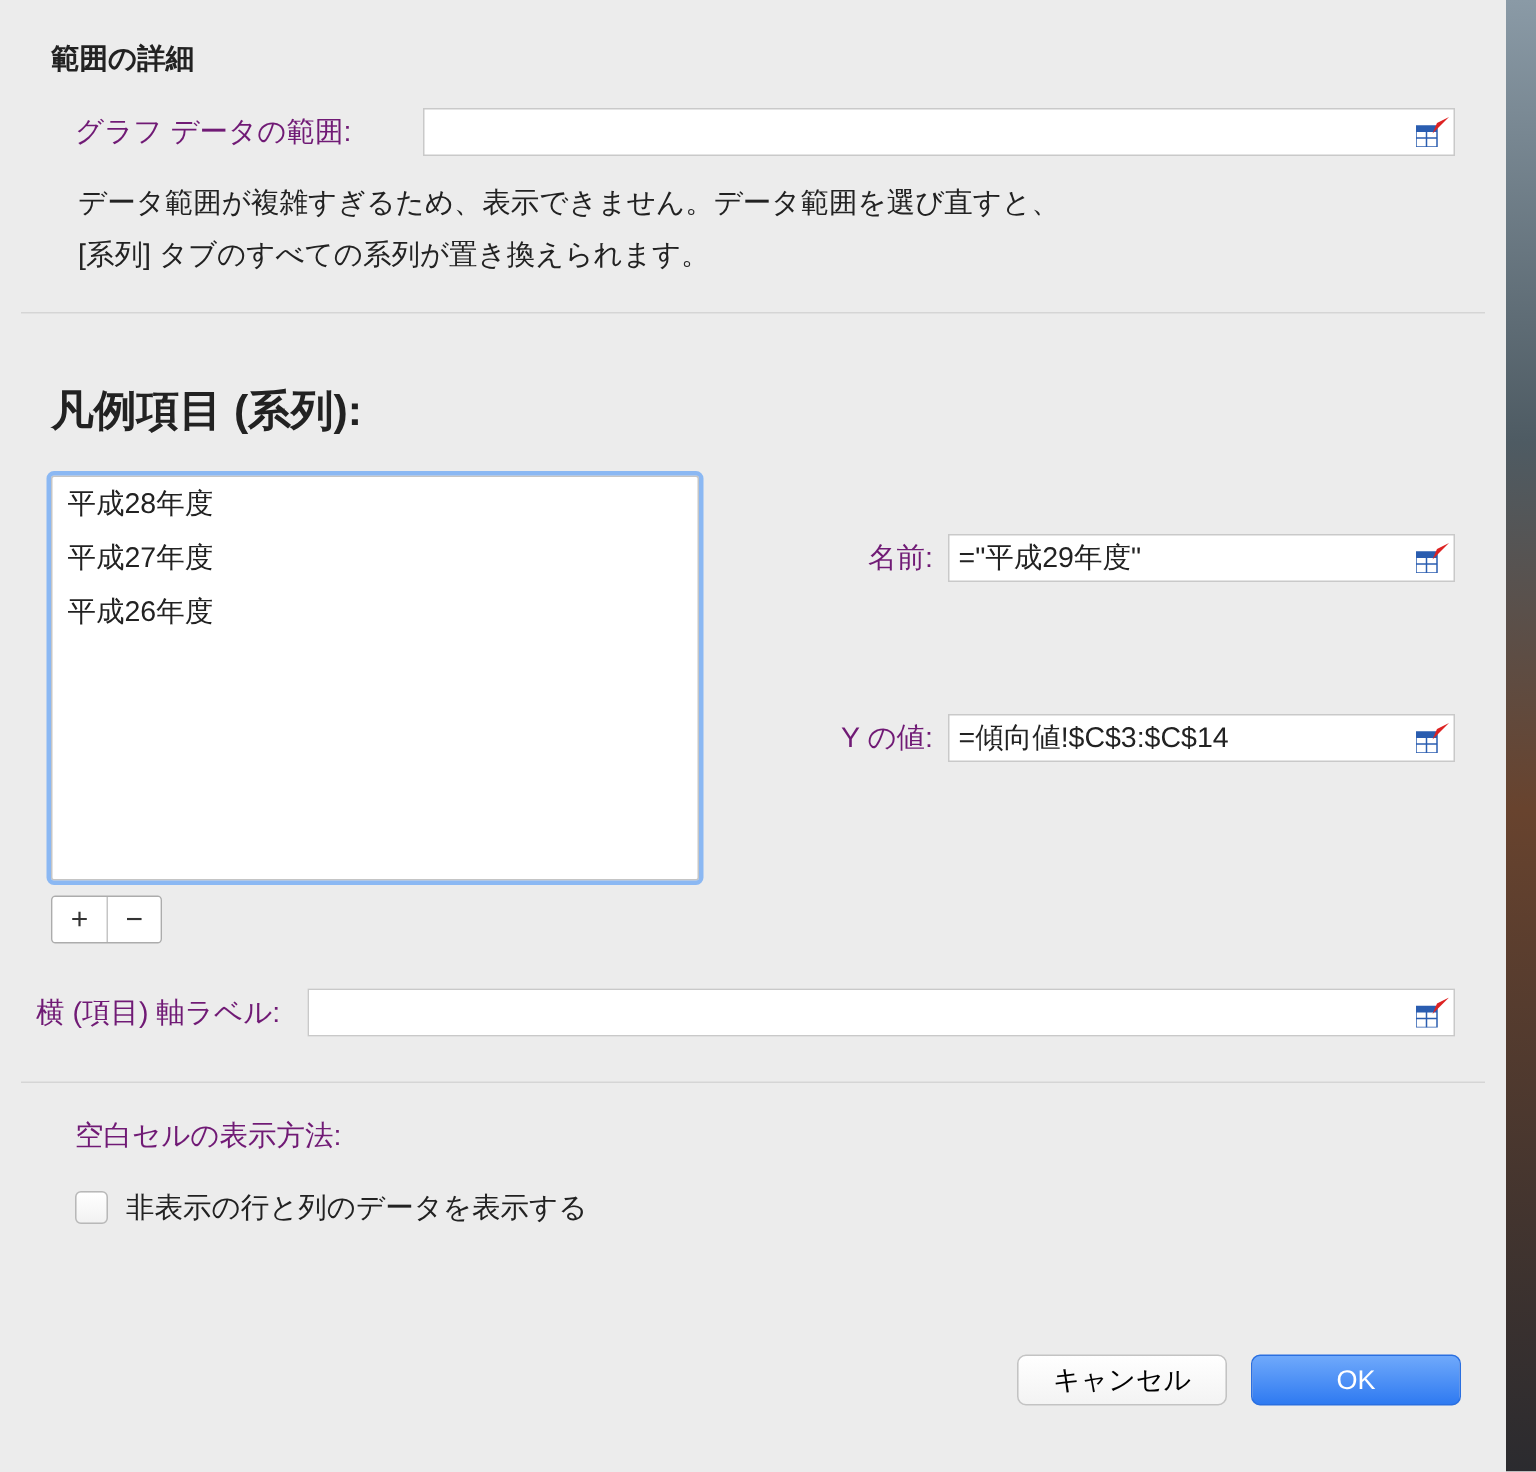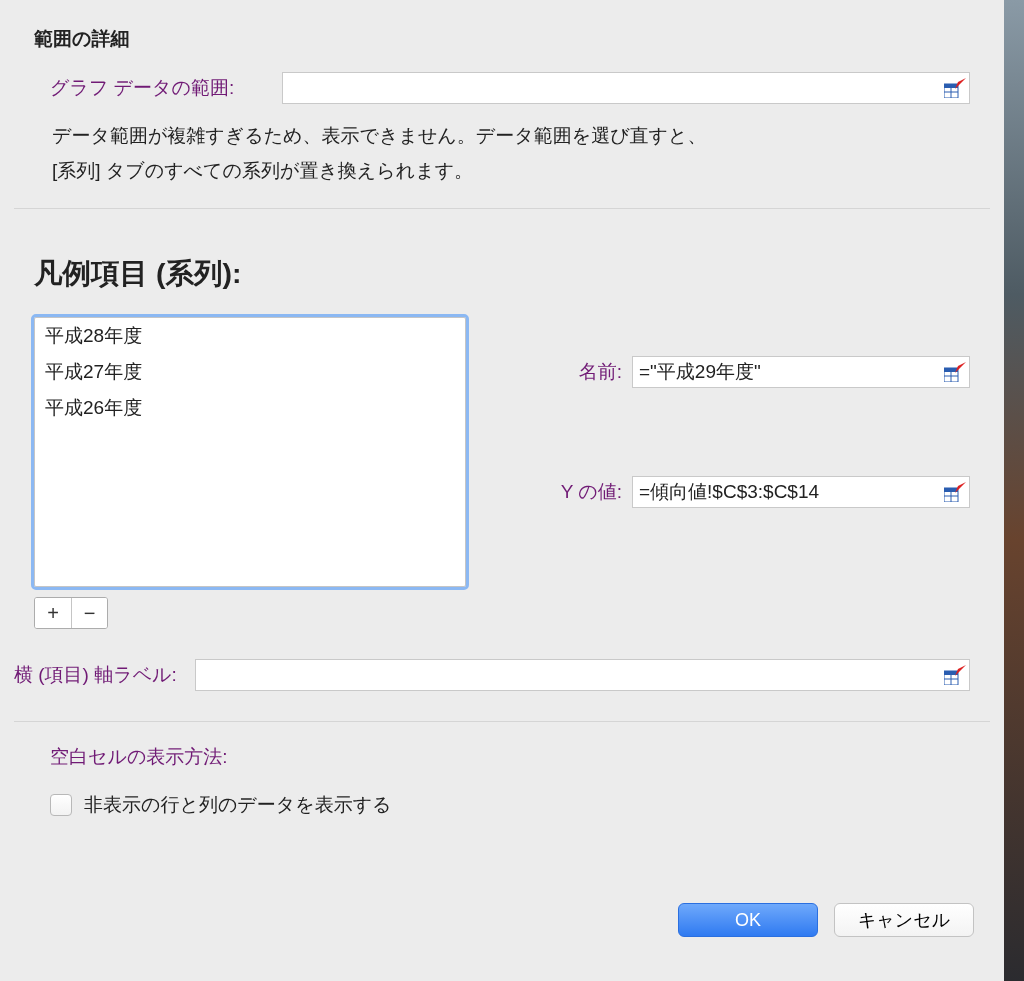--- a/index.html
+++ b/index.html
@@ -121,21 +121,21 @@
     border: 1px solid #d4d4d4;
     background: linear-gradient(#fcfcfc, #f0f0f0);
     border-radius: 5px;
     font-size: 18px;
     color: #adadad;
     cursor: default;
   }
   .right-inputs { flex: 1; padding-top: 6px; }
   .right-inputs .row { margin-bottom: 88px; }
   .right-inputs .label-col { width: 112px; text-align: right; margin-right: 10px; }
-  .axis-row { padding: 30px 34px 0 14px; display: flex; align-items: center; }
+  .axis-row { padding: 30px 34px 0 24px; display: flex; align-items: center; }
   .axis-row .label-col { margin-right: 18px; }
   .hidden-section { padding: 22px 34px 0 34px; }
   .hidden-section h2 { margin-bottom: 22px; }
   .blank-row { display: flex; align-items: center; padding-left: 16px; margin-bottom: 22px; }
   .blank-row .label-col { margin-right: 14px; }
   .select-wrap {
     position: relative;
     width: 280px;
   }
   .select-input {
@@ -310,18 +310,18 @@
     <div class="blank-row">
       <span class="label-col">空白セルの表示方法:</span>
     </div>
     <div class="check-row">
       <div class="checkbox"></div>
       <span>非表示の行と列のデータを表示する</span>
     </div>
   </div>
 
   <div class="button-row">
+    <button class="btn">キャンセル</button>
     <button class="btn btn-primary">OK</button>
-    <button class="btn">キャンセル</button>
   </div>
 
 </div>
 <div class="desktop-edge"></div>
 
 </body></html>

